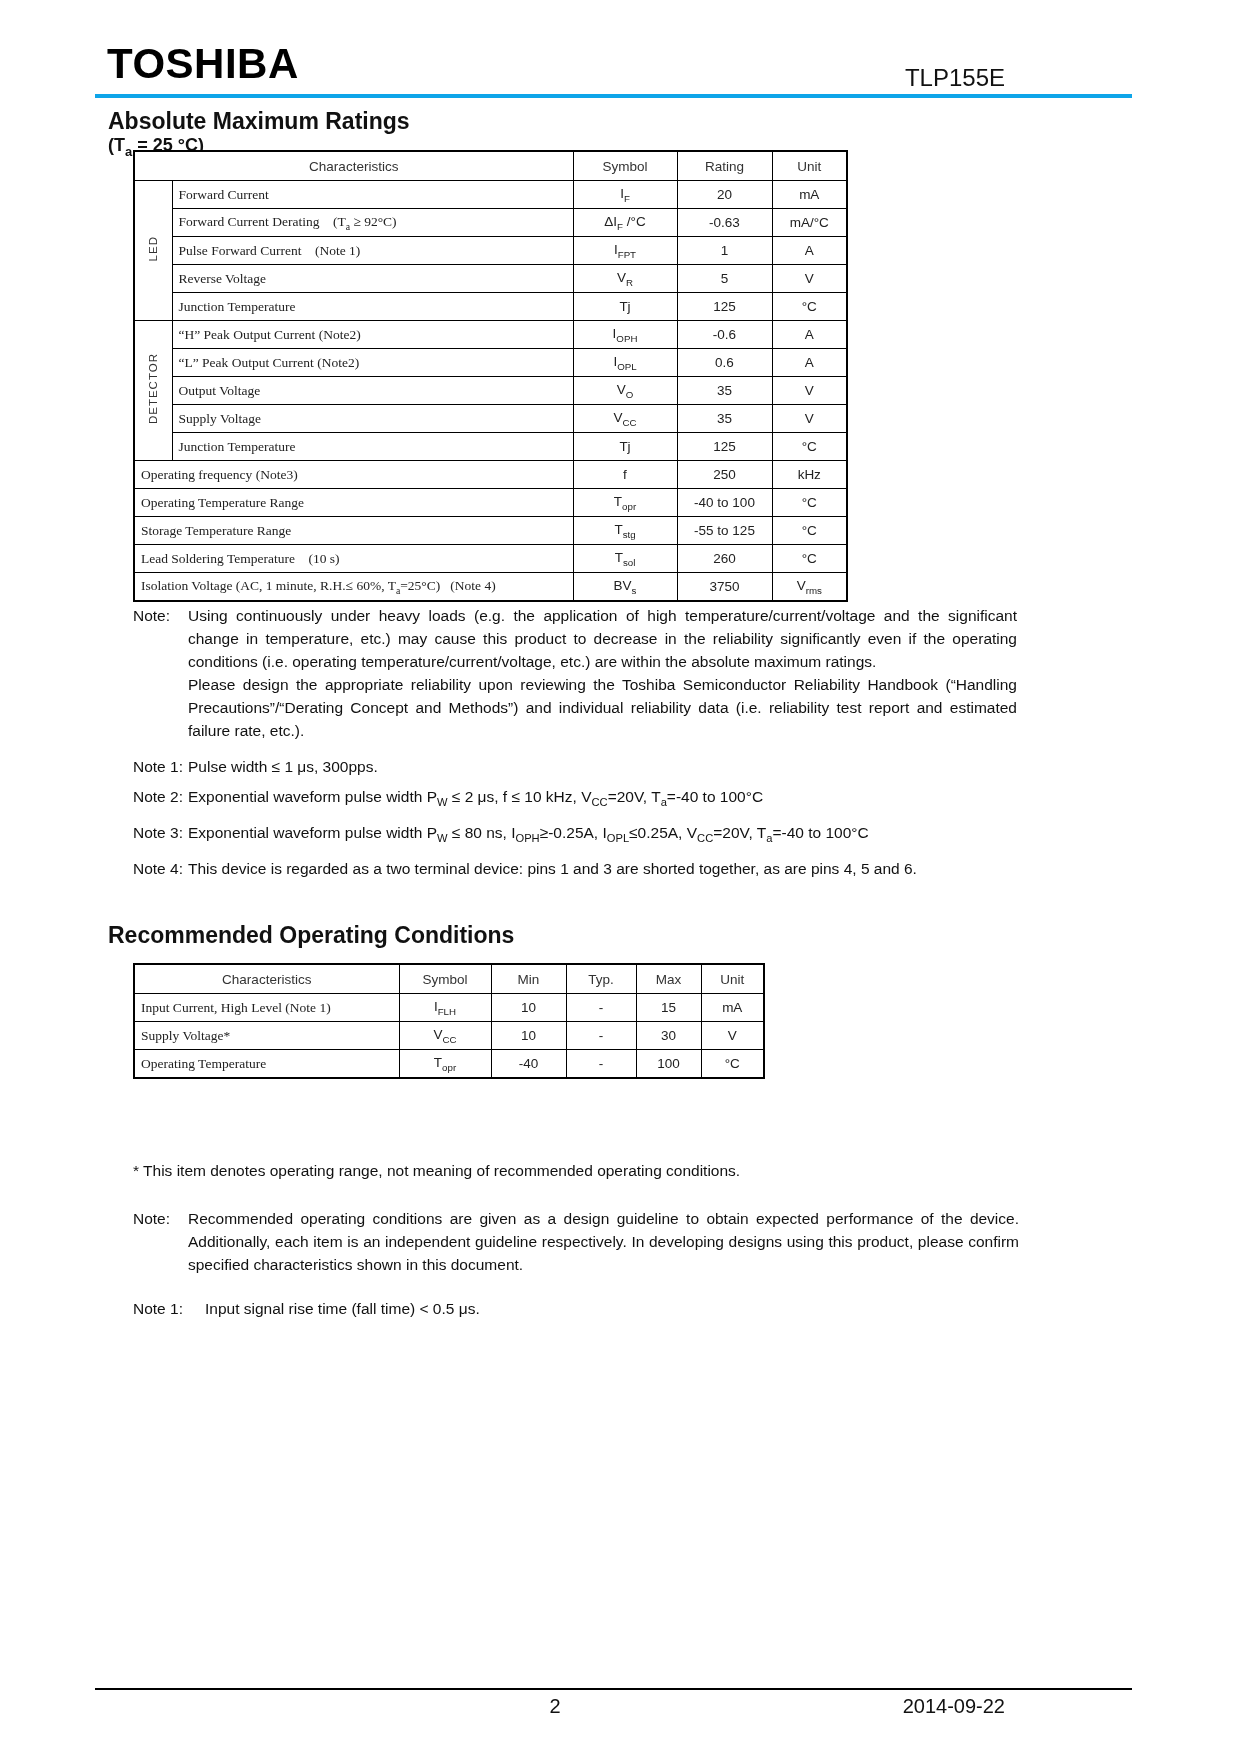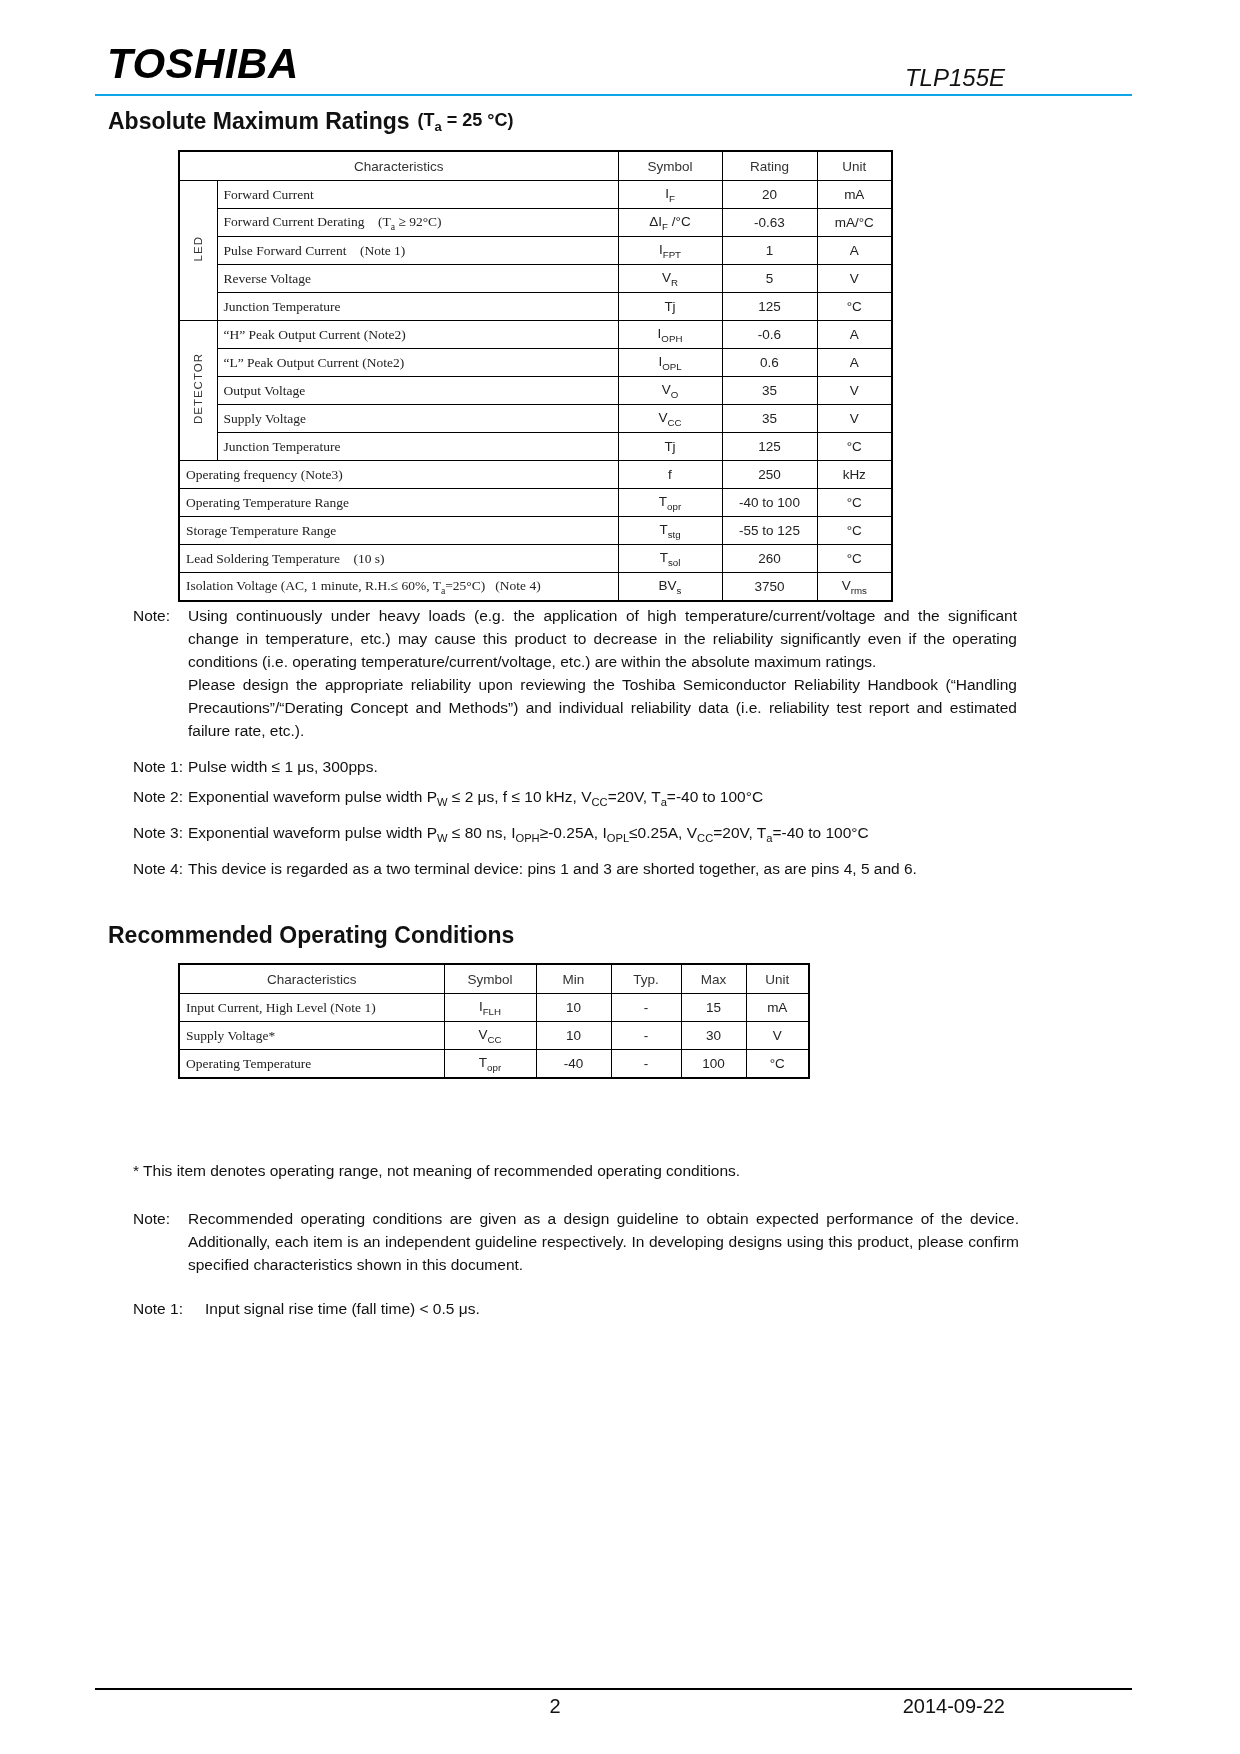--- a/index.html
+++ b/index.html
@@ -1,30 +1,30 @@
 <!DOCTYPE html>
 <html><head>
 <meta charset="utf-8">
 <style>
   html,body{margin:0;padding:0;background:#fff;}
   .page{position:relative;width:1240px;height:1754px;background:#ffffff;
         font-family:"Liberation Sans",sans-serif;color:#1a1a1a;overflow:hidden;}
 
   
-  .header-band{position:absolute;left:95px;right:108px;top:0;height:94px;border-bottom:2px solid #0ea5e9;font-style:italic;}
+  .header-band{position:absolute;left:95px;right:108px;top:0;height:94px;border-bottom:4px solid #0ea5e9;}
   .logo{position:absolute;left:12px;bottom:6px;font-size:42px;font-weight:700;letter-spacing:.5px;color:#000;}
   .part-number{position:absolute;right:127px;bottom:2px;font-size:24px;color:#111;}
 
   
-  .section-title{position:absolute;left:108px;display:flex;align-items:center;gap:8px;
-                 font-weight:700;font-size:23px;color:#111;}
+  .section-title{position:absolute;left:108px;display:flex;align-items:flex-start;
+                 font-weight:700;font-size:23px;color:#111;flex-direction:column;}
   .section-title .cond{font-size:18px;font-weight:700;}
 
   
-  table.dt{border-collapse:collapse;table-layout:fixed;border:2px solid #000;background:#fff;margin-left:45px;}
+  table.dt{border-collapse:collapse;table-layout:fixed;border:2px solid #000;background:#fff;}
   .dt th,.dt td{border:1px solid #000;height:27px;font-size:13.5px;color:#222;
                 padding:0 6px;overflow:hidden;}
   .dt th{font-weight:400;text-align:center;height:28px;color:#333;}
   .dt td.chr{text-align:left;white-space:pre;font-family:Liberation Serif, serif;}
   .dt td.c{text-align:center;white-space:nowrap;padding:0 2px;}
   .dt td.grp{padding:0;text-align:center;vertical-align:middle;}
   .vert{display:inline-block;writing-mode:vertical-rl;transform:rotate(180deg);
         font-size:11.5px;letter-spacing:1px;color:#333;}
   sub{font-size:.72em;}
 

